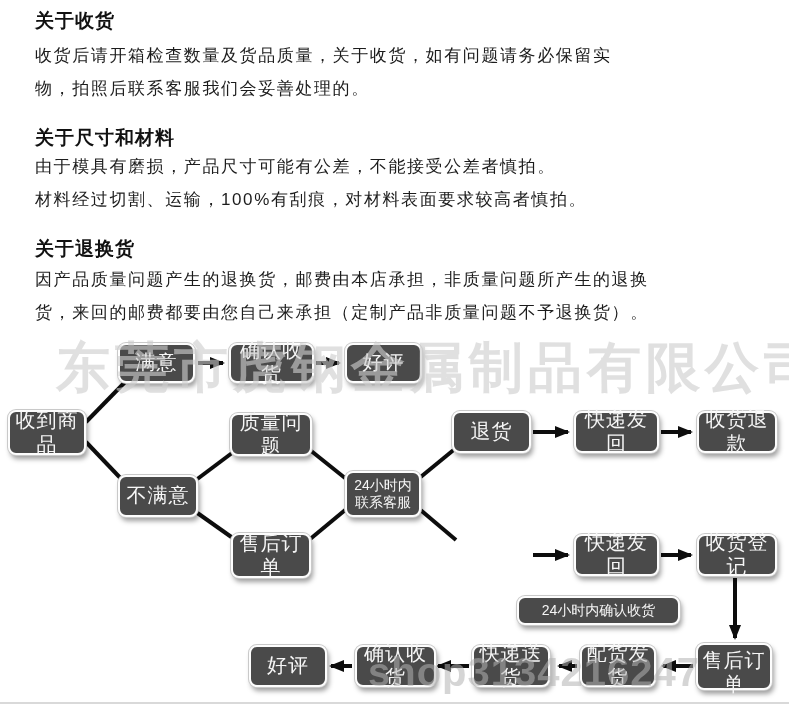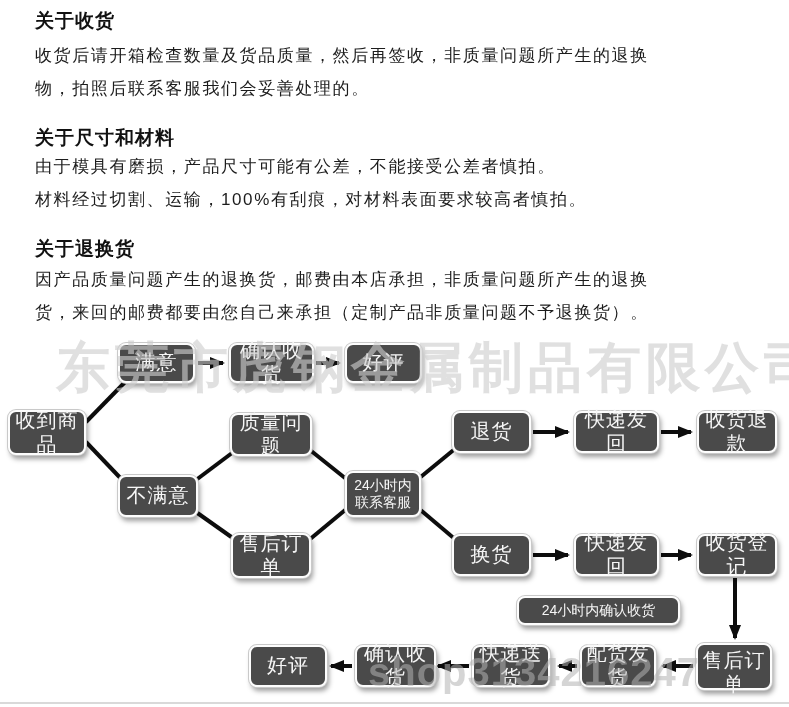--- a/index.html
+++ b/index.html
@@ -31,21 +31,21 @@
   .logo-py{position:absolute;left:60px;top:37px;font-size:10.5px;font-weight:bold;color:#8b2a20;
         letter-spacing:1.6px;white-space:nowrap;}
   .bottom-rule{position:absolute;left:0;top:702px;width:789px;height:2px;background:#d9d9d9;z-index:2;}
 </style>
 </head>
 <body>
 
 <div class="page">
 
   <div class="sec-heading" style="top:8px;">关于收货</div>
-  <div class="sec-line" style="top:44px;">收货后请开箱检查数量及货品质量，然后再签收，非质量问题所产生的退换</div>
+  <div class="sec-line" style="top:44px;">收货后请开箱检查数量及货品质量，关于收货，如有问题请务必保留实</div>
   <div class="sec-line" style="top:77px;">物，拍照后联系客服我们会妥善处理的。</div>
 
   <div class="sec-heading" style="top:125px;">关于尺寸和材料</div>
   <div class="sec-line" style="top:155px;">由于模具有磨损，产品尺寸可能有公差，不能接受公差者慎拍。</div>
   <div class="sec-line" style="top:188px;">材料经过切割、运输，100%有刮痕，对材料表面要求较高者慎拍。</div>
 
   <div class="sec-heading" style="top:236px;">关于退换货</div>
   <div class="sec-line" style="top:268px;">因产品质量问题产生的退换货，邮费由本店承担，非质量问题所产生的退换</div>
   <div class="sec-line" style="top:301px;">货，来回的邮费都要由您自己来承担（定制产品非质量问题不予退换货）。</div>
 
@@ -86,21 +86,20 @@
   <div class="node" style="left:118px;top:343px;width:77px;height:40px;">满意</div>
   <div class="node" style="left:229px;top:343px;width:85px;height:40px;">确认收货</div>
   <div class="node" style="left:345px;top:343px;width:77px;height:40px;">好评</div>
   <div class="node" style="left:118px;top:475px;width:80px;height:42px;">不满意</div>
   <div class="node" style="left:230px;top:413px;width:82px;height:43px;">质量问题</div>
   <div class="node" style="left:231px;top:533px;width:80px;height:45px;padding:0 5px;">售后订单</div>
   <div class="node small" style="left:345px;top:471px;width:76px;height:46px;padding:0 3px;text-align:center;">24小时内联系客服</div>
   <div class="node" style="left:452px;top:411px;width:79px;height:42px;">退货</div>
   <div class="node" style="left:574px;top:411px;width:85px;height:42px;">快递发回</div>
   <div class="node" style="left:697px;top:411px;width:80px;height:42px;">收货退款</div>
-  <div class="node" style="left:452px;top:534px;width:79px;height:42px;">换货</div>
   <div class="node" style="left:574px;top:534px;width:85px;height:42px;">快递发回</div>
   <div class="node" style="left:697px;top:534px;width:80px;height:42px;">收货登记</div>
   <div class="node small" style="left:517px;top:596px;width:163px;height:29px;">24小时内确认收货</div>
   <div class="node" style="left:249px;top:645px;width:78px;height:42px;">好评</div>
   <div class="node" style="left:355px;top:645px;width:81px;height:42px;">确认收货</div>
   <div class="node" style="left:472px;top:645px;width:78px;height:42px;">快递送货</div>
   <div class="node" style="left:580px;top:645px;width:76px;height:42px;">配货发货</div>
   <div class="node topalign" style="left:696px;top:643px;width:76px;height:47px;">售后订单</div>
 
   <div class="wm-company">东莞市虎钢金属制品有限公司</div>

